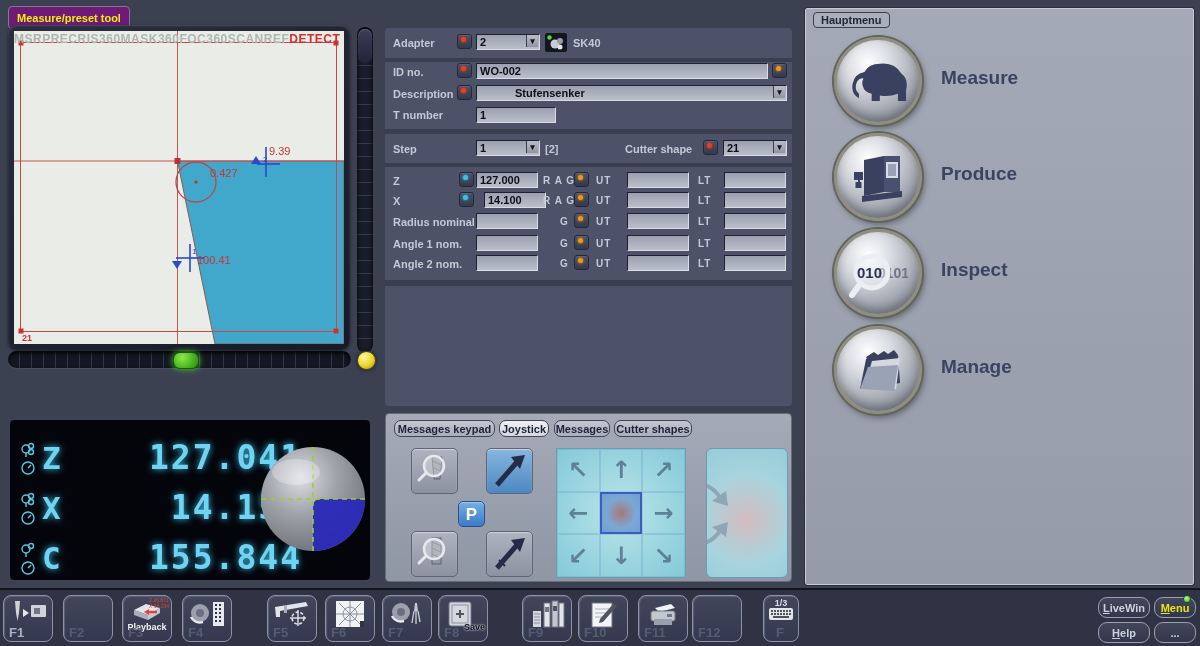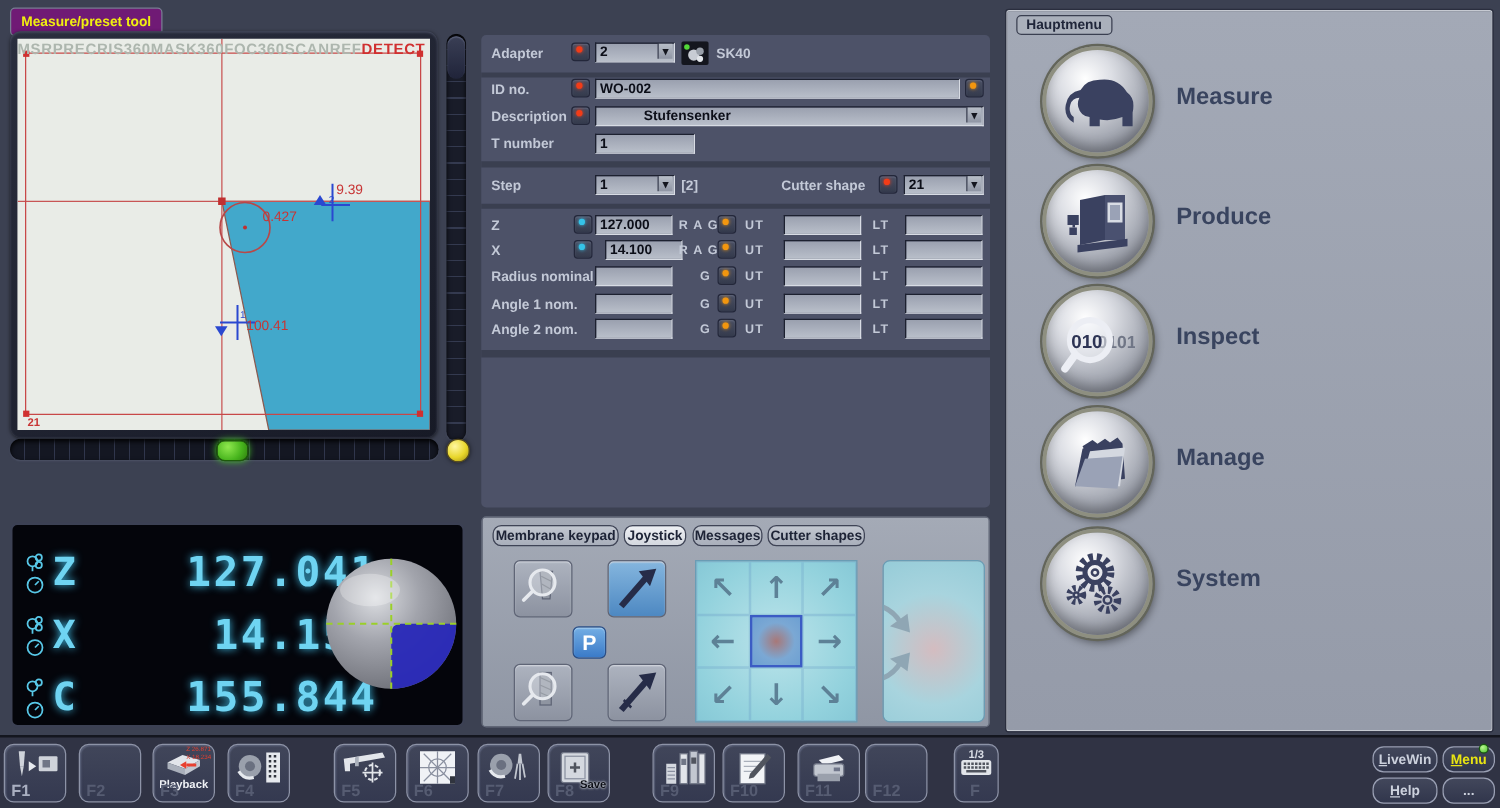--- a/index.html
+++ b/index.html
@@ -305,21 +305,21 @@
     <div class="mini-btn" style="left:189px;top:227px;">
         <span class="dot dot-orange"></span>
       </div>
     <span class="flagtxt" style="left:211px;top:230px;">UT</span>
     <input class="field" style="left: 242px; top: 227px; width: 62px;">
     <span class="flagtxt" style="left:313px;top:230px;">LT</span>
     <input class="field" style="left: 339px; top: 227px; width: 62px;">
   </div>
 
   <div class="ctlpanel">
-    <div class="tab" style="left:8px;width:101px;"><span>Membrane keypad</span></div>
+    <div class="tab" style="left:8px;width:101px;"><span>Messages keypad</span></div>
     <div class="tab active" style="left:113px;width:50px;"><span>Joystick</span></div>
     <div class="tab" style="left:168px;width:56px;"><span>Messages</span></div>
     <div class="tab" style="left:228px;width:78px;"><span>Cutter shapes</span></div>
 
     <div class="ctl-btn" style="left:25px;top:34px;">
       <svg width="45" height="44" viewBox="0 0 45 44">
         <polygon points="20,8 30,8 28,30 22,30" fill="#8f95a1" stroke="#5f6576"></polygon>
         <line x1="21" y1="12" x2="29" y2="16" stroke="#666c78"></line>
           <line x1="21" y1="18" x2="28" y2="22" stroke="#666c78"></line>
         <circle cx="22" cy="17" r="10" fill="rgba(240,243,247,.35)" stroke="#e6e9ee" stroke-width="2.5"></circle>
@@ -435,36 +435,20 @@
         <svg width="56" height="54" viewBox="0 0 56 54">
           <path d="M16,14 L24,9 L28,12 L34,8 L38,11 L44,7 L48,12 L22,24 Z" fill="#3a4160"></path>
           <path d="M10,46 L16,16 L26,11 L28,15 L48,12 L50,40 Z" fill="#3a4160"></path>
           <path d="M14,46 L22,18 L50,15 L46,46 Z" fill="#d4d8e0"></path>
           <path d="M10,46 L18,24 L48,22 L44,48 Z" fill="#9aa2b6"></path>
         </svg>
       </div>
       <span class="mlabel">Manage</span>
     </div>
 
-    <div class="menu-item" style="top:414px;">
-      <div class="mbtn">
-        <svg width="56" height="54" viewBox="0 0 56 54">
-          <g fill="none" stroke="#3a4160">
-            <circle cx="26" cy="18" r="12" stroke-width="7" stroke-dasharray="3.4 3"></circle>
-            <circle cx="26" cy="18" r="8" stroke-width="4"></circle>
-            <circle cx="26" cy="18" r="2.5" stroke-width="2"></circle>
-            <circle cx="11" cy="36" r="5.5" stroke-width="5" stroke-dasharray="2.4 2.2"></circle>
-            <circle cx="11" cy="36" r="2" stroke-width="2"></circle>
-            <circle cx="36" cy="40" r="8" stroke-width="6" stroke-dasharray="2.8 2.6"></circle>
-            <circle cx="36" cy="40" r="3" stroke-width="2"></circle>
-          </g>
-        </svg>
-      </div>
-      <span class="mlabel">System</span>
-    </div>
   </div>
 
   <div class="fbar">
     <div class="fkey" style="left:3px;">
       <div class="fico">
         <svg width="40" height="30" viewBox="0 0 40 30">
           <polygon points="7,2 12,2 11,14 8,14" fill="#cfd3da"></polygon>
             <polygon points="8,14 11,14 9.5,22" fill="#cfd3da"></polygon>
           <polygon points="15,10 21,14 15,18" fill="#e6e9ee"></polygon>
           <rect x="23" y="6" width="15" height="12" rx="1" fill="#cfd3da"></rect>

